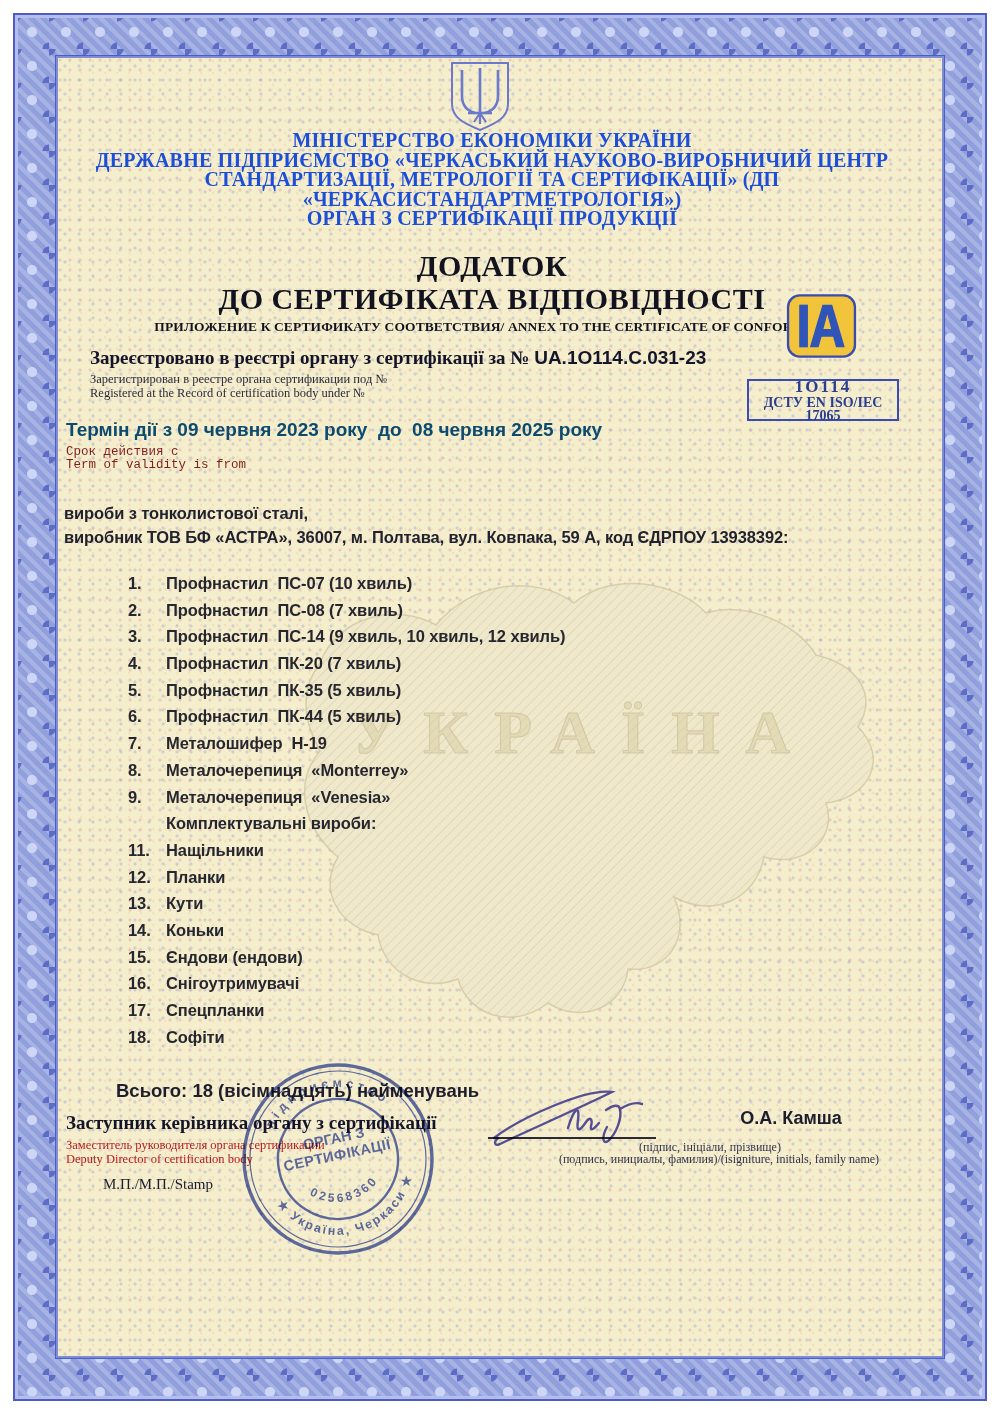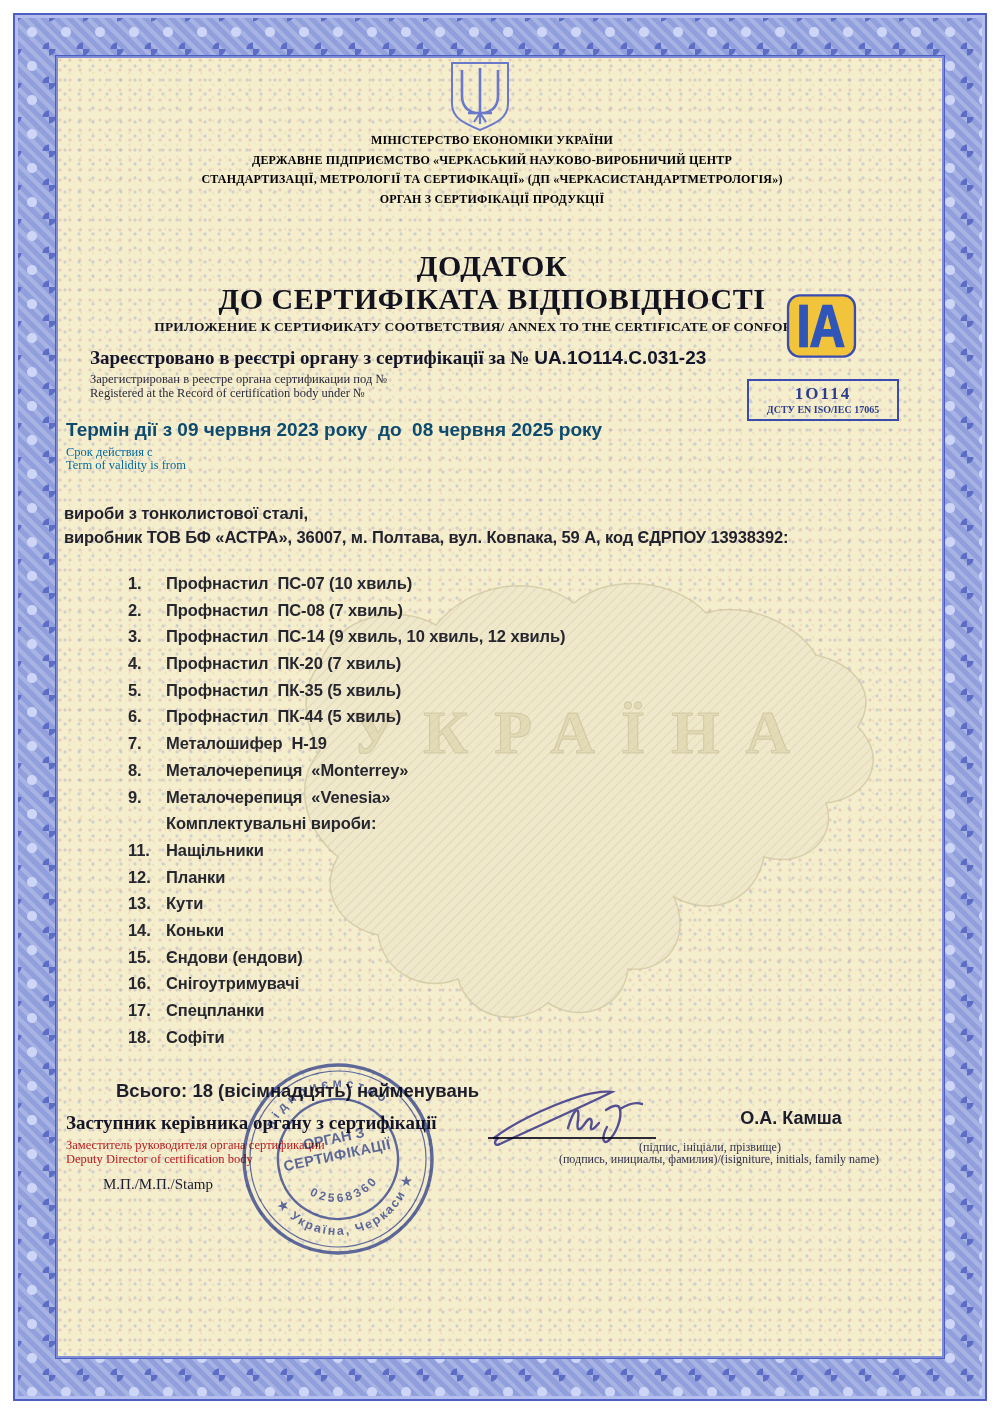--- a/index.html
+++ b/index.html
@@ -23,33 +23,33 @@
         background-size:10px 10px,14px 14px,12px 12px;
         border:2px solid #7d8cd6; box-shadow:0 0 0 1px #4d5ec0;}
   .abs{position:absolute;}
   .sans{font-family:"Liberation Sans",sans-serif;}
   .serif{font-family:"Liberation Serif",serif;}
   .b{font-weight:bold;}
   .ctr{text-align:center;}
   .keep-ws{white-space:pre-wrap;}
   .z2{z-index:2;}
 
-  .org-lines{left:60px;right:76px;top:131px;line-height:19.5px;font-size:12px;
-             letter-spacing:.2px;color:#000000;}
+  .org-lines{left:60px;right:76px;top:131px;line-height:19.5px;font-size:20px;
+             letter-spacing:.2px;color:#1d4ed8;}
   .title-block{left:60px;right:76px;top:249px;color:#131320;}
   .title-line{font-size:30px;line-height:33px;letter-spacing:.5px;}
   .title-sub{font-size:13.5px;margin-top:4px;letter-spacing:.1px;}
 
   .reg{left:66px;top:347px;margin-left:24px;}
   .reg-main{font-size:19px;color:#15152a;}
   .reg-sub{font-size:12.5px;line-height:13.5px;margin-top:4px;color:#2a2a3c;}
 
   .validity{left:66px;top:419px;}
   .validity-main{font-size:19px;color:#0c4a6e;}
-  .validity-sub{font-size:12.5px;line-height:13px;margin-top:5px;color:#0369a1;}
+  .validity-sub{font-size:12.5px;line-height:13px;margin-top:5px;color:#7f1d1d;font-family:Liberation Mono, monospace;}
 
   .intro{left:64px;top:502px;font-size:16.5px;line-height:23.5px;color:#22222e;letter-spacing:-.1px;}
 
   .plist{left:128px;top:574px;width:660px;z-index:2;}
   .prow{display:flex;height:26.7px;font-size:16.5px;color:#26262f;letter-spacing:-.1px;}
   .pnum{width:38px;flex:0 0 38px;}
   .ptext{white-space:pre;}
 
   .total{left:116px;top:1080px;font-size:18.5px;color:#1d1d2c;}
 
@@ -60,21 +60,21 @@
   .sig-underline{left:488px;top:1137px;width:168px;height:1.5px;background:#2b2b35;z-index:3;}
   .sig-name{left:706px;top:1108px;width:170px;font-size:18px;color:#1c1c2c;}
   .sig-cap1{left:610px;top:1140px;width:200px;font-size:12px;color:#33334a;}
   .sig-cap2{left:528px;top:1152px;width:382px;font-size:12px;color:#33334a;}
 
   .emblem{left:448px;top:60px;width:64px;height:72px;}
   .mark-logo{left:786px;top:294px;width:71px;height:64px;}
   .mark-box{left:747px;top:379px;width:148px;height:38px;border:2px solid #3a4cae;
             display:flex;flex-direction:column;justify-content:center;color:#2b3d8f;}
   .mark-code{font-size:17px;letter-spacing:2px;line-height:18px;}
-  .mark-std{font-size:10px;line-height:13px;}
+  .mark-std{font-size:14px;line-height:13px;}
 
   .watermark{left:272px;top:545px;width:625px;height:525px;z-index:1;}
   .stampsvg{left:237px;top:1058px;width:202px;height:202px;z-index:5;mix-blend-mode:multiply;}
   .sigsvg{left:486px;top:1076px;width:186px;height:72px;z-index:4;mix-blend-mode:multiply;}
 </style>
 </head>
 <body>
 
 <div class="page">
 

